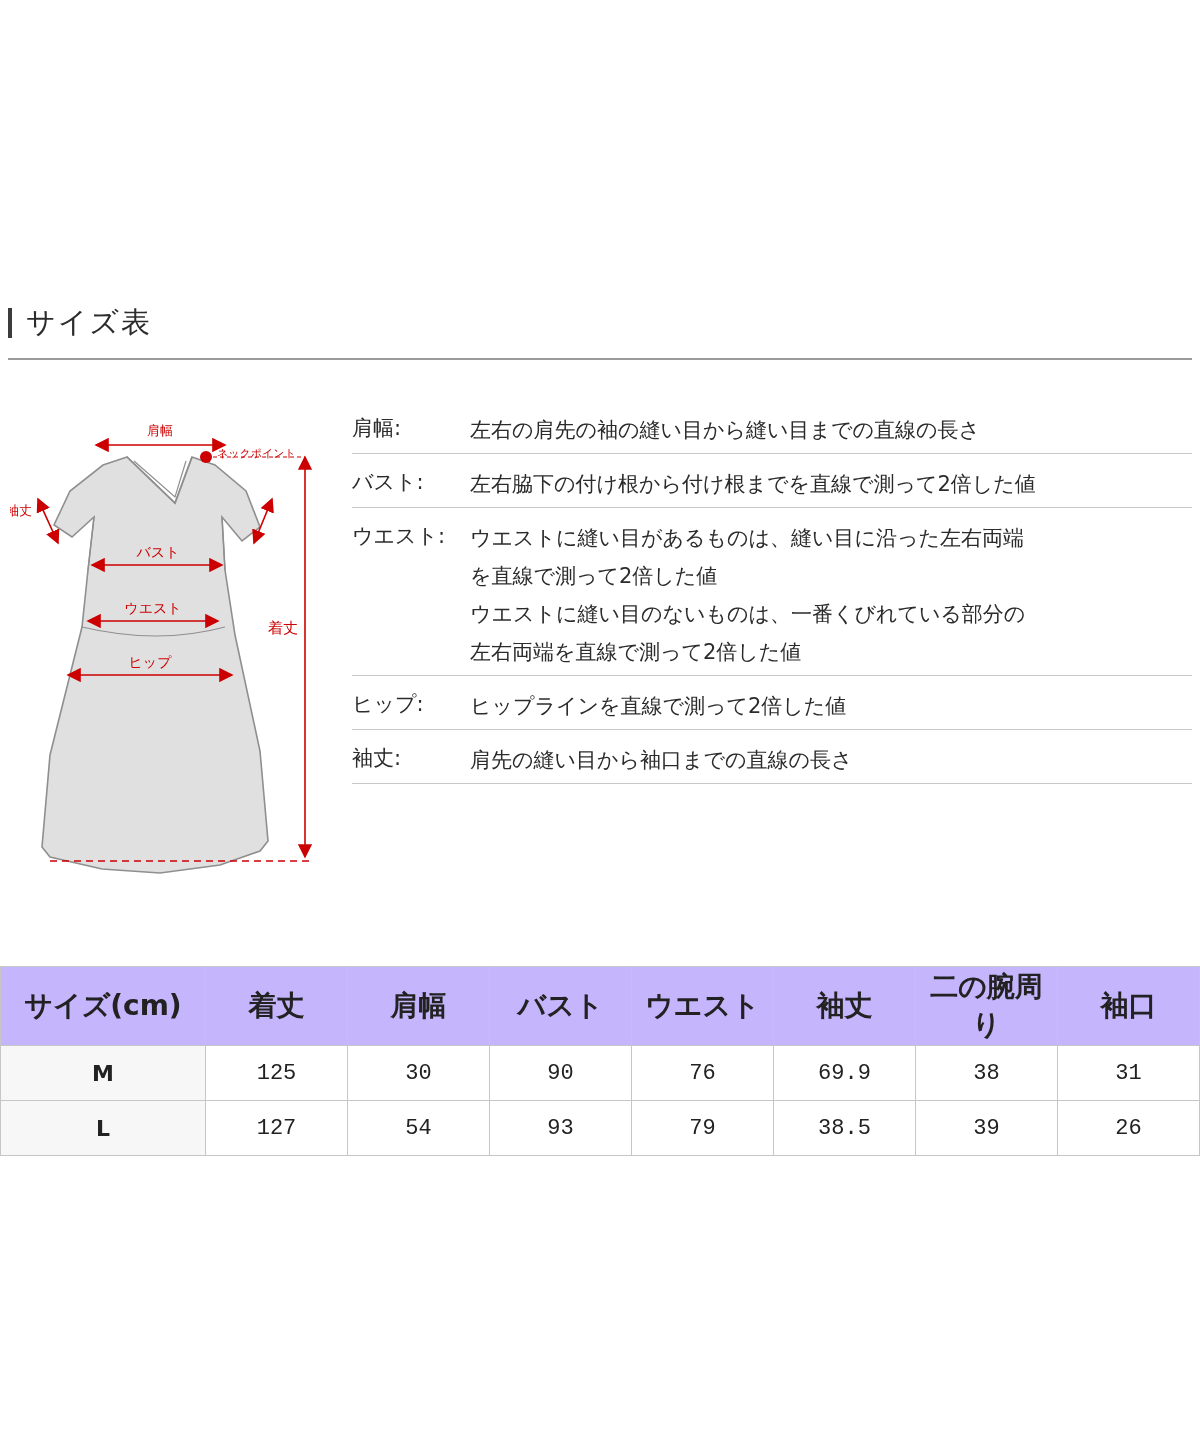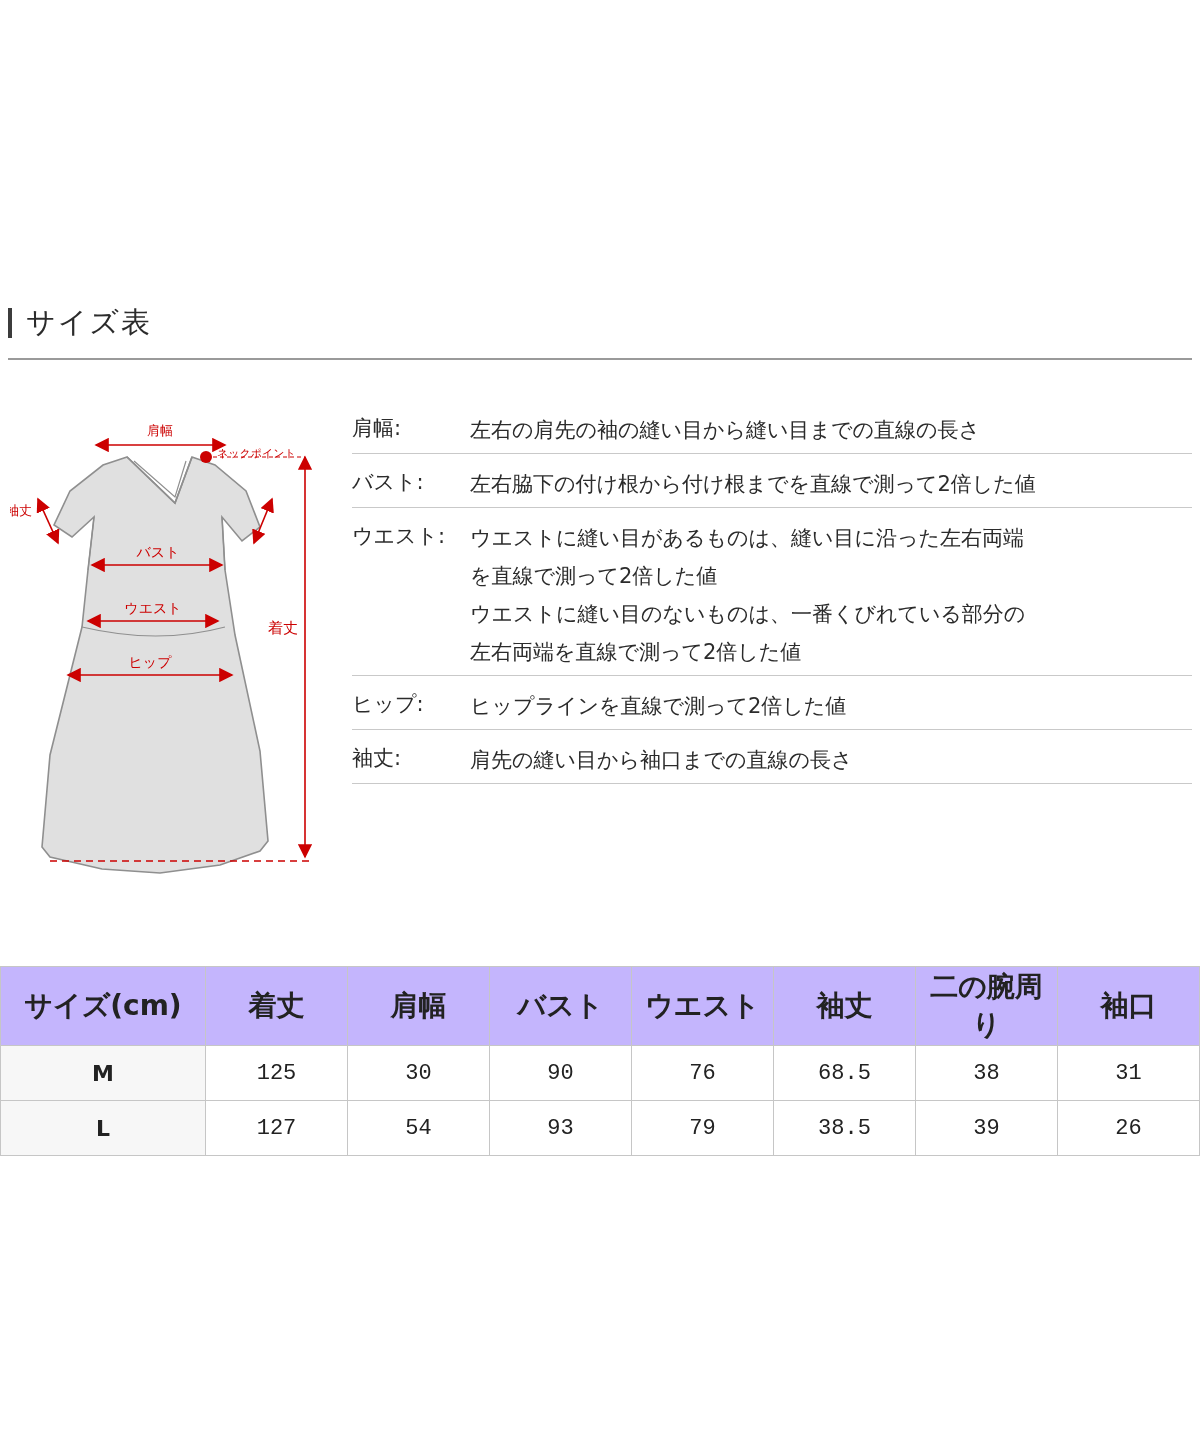--- a/index.html
+++ b/index.html
@@ -244,21 +244,21 @@
         <th>袖口</th>
       </tr>
     </thead>
     <tbody>
       <tr>
         <th>M</th>
         <td>125</td>
         <td>30</td>
         <td>90</td>
         <td>76</td>
-        <td>68.5</td>
+        <td>69.9</td>
         <td>38</td>
         <td>31</td>
       </tr>
       <tr>
         <th>L</th>
         <td>127</td>
         <td>54</td>
         <td>93</td>
         <td>79</td>
         <td>38.5</td>

